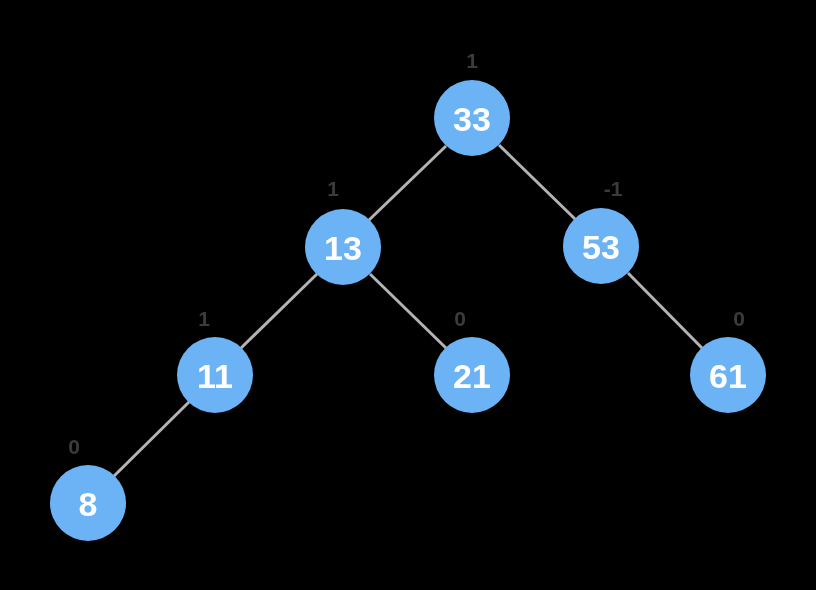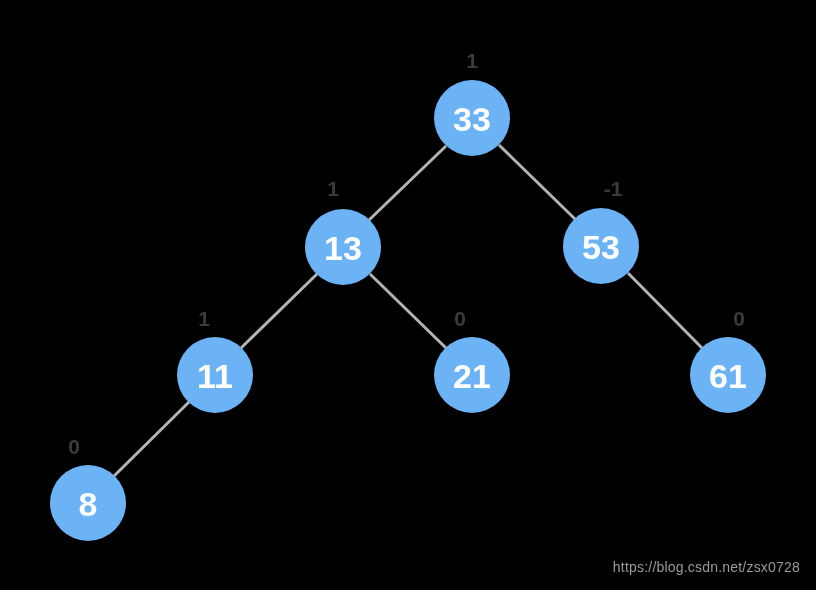--- a/index.html
+++ b/index.html
@@ -109,15 +109,14 @@
         <text x="472" y="60" class="balance-label" fill="#3b3b3b">1</text>
         <text x="333" y="188" class="balance-label" fill="#3b3b3b">1</text>
         <text x="613" y="188" class="balance-label" fill="#3b3b3b">-1</text>
         <text x="204" y="318" class="balance-label" fill="#3b3b3b">1</text>
         <text x="460" y="318" class="balance-label" fill="#3b3b3b">0</text>
         <text x="739" y="318" class="balance-label" fill="#3b3b3b">0</text>
         <text x="74" y="446" class="balance-label" fill="#3b3b3b">0</text>
       </g>
   </svg>
 
-  <div class="watermark">https://blog.csdn.net/zsx0728</div>
 
 </div>
 
 </body></html>

